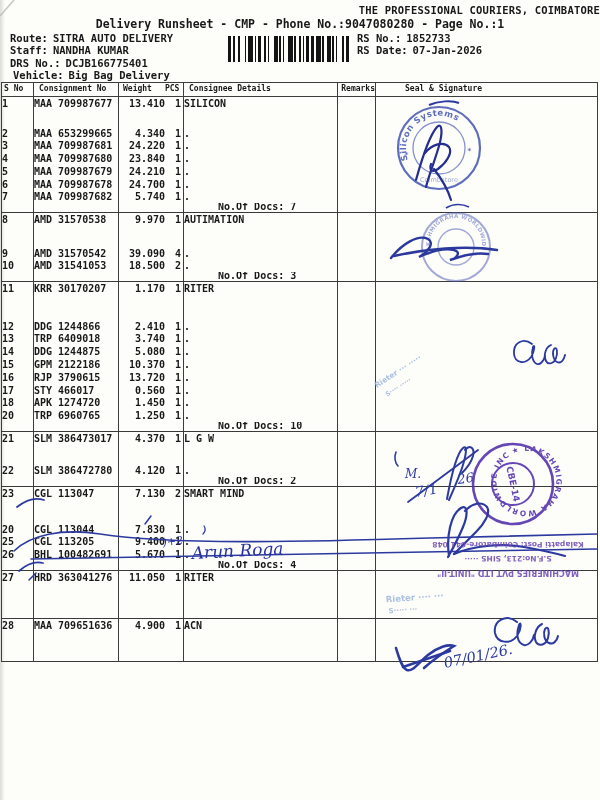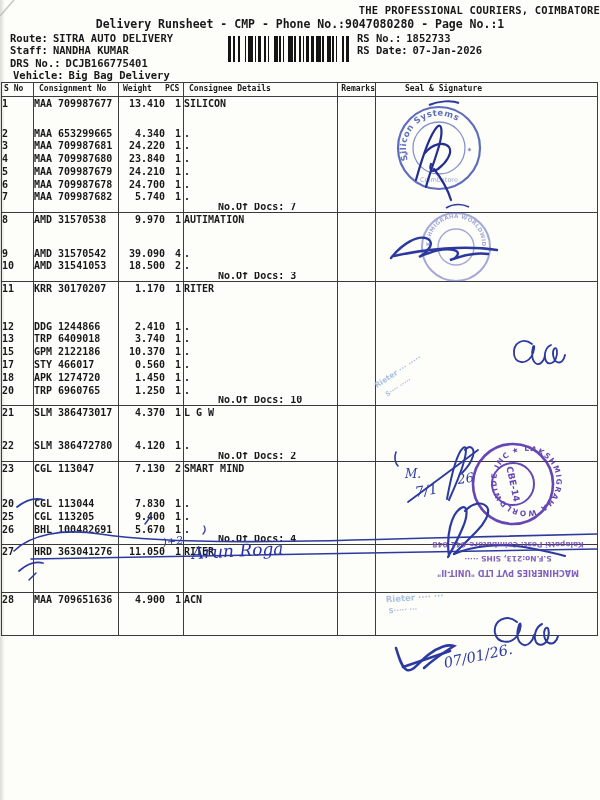--- a/index.html
+++ b/index.html
@@ -254,23 +254,39 @@
         </tr>
         <tr class="row">
           <td class="c-sno">13</td>
           <td class="c-code">TRP 6409018</td>
           <td><span class="w">3.740</span><span class="p">1</span></td>
           <td class="c-name">.</td>
           <td></td>
           <td></td>
         </tr>
         <tr class="row">
+          <td class="c-sno">14</td>
+          <td class="c-code">DDG 1244875</td>
+          <td><span class="w">5.080</span><span class="p">1</span></td>
+          <td class="c-name">.</td>
+          <td></td>
+          <td></td>
+        </tr>
+        <tr class="row">
           <td class="c-sno">15</td>
           <td class="c-code">GPM 2122186</td>
           <td><span class="w">10.370</span><span class="p">1</span></td>
+          <td class="c-name">.</td>
+          <td></td>
+          <td></td>
+        </tr>
+        <tr class="row">
+          <td class="c-sno">16</td>
+          <td class="c-code">RJP 3790615</td>
+          <td><span class="w">13.720</span><span class="p">1</span></td>
           <td class="c-name">.</td>
           <td></td>
           <td></td>
         </tr>
         <tr class="row">
           <td class="c-sno">17</td>
           <td class="c-code">STY 466017</td>
           <td><span class="w">0.560</span><span class="p">1</span></td>
           <td class="c-name">.</td>
           <td></td>

